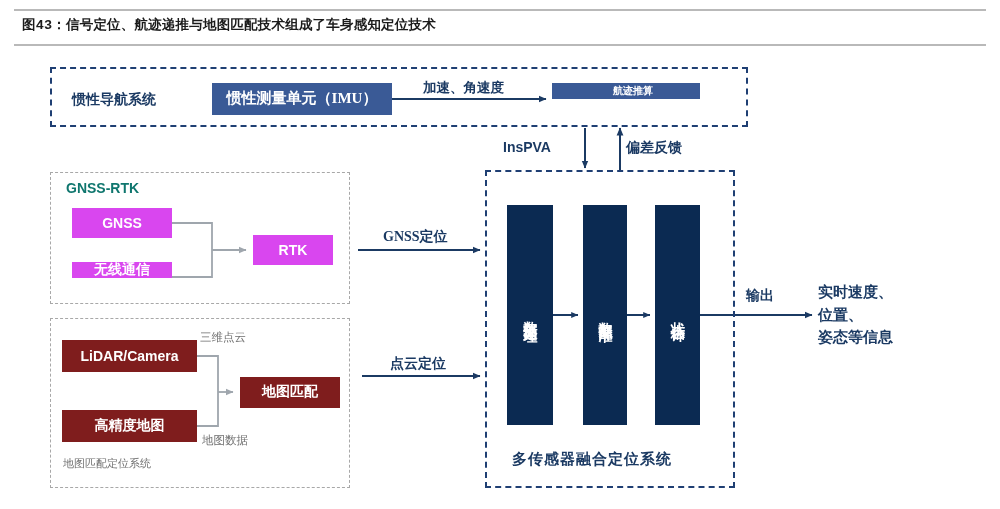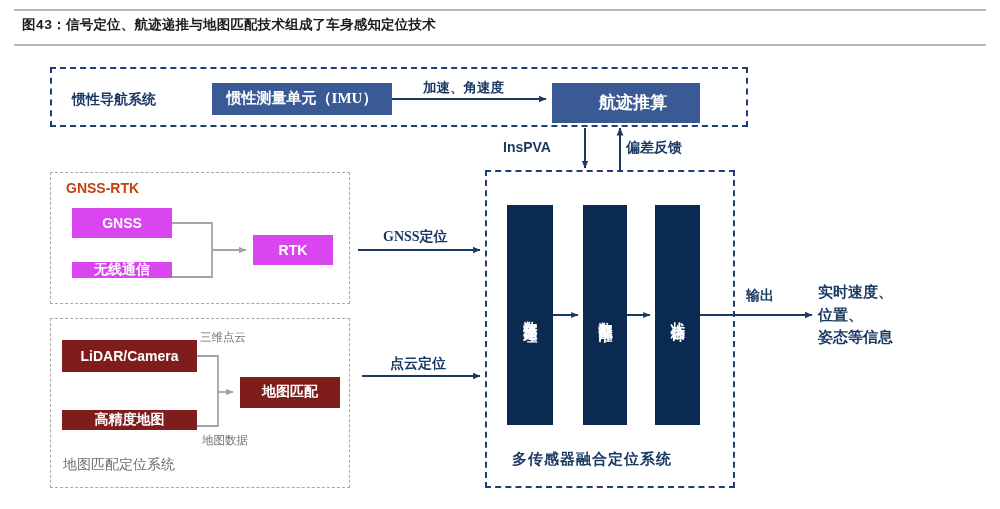--- a/index.html
+++ b/index.html
@@ -27,59 +27,59 @@
 
   
   .node{position:absolute;box-sizing:border-box;display:flex;align-items:center;justify-content:center;
         text-align:right;color:#ffffff;font-weight:700;line-height:1.15;}
   .n-blue{background:#3a5a96;}
   .n-bluegray{background:#d946ef;}
   .n-gray{background:#7f1d1d;}
   .n-navy{background:#0b2a52;}
 
   #box-imu{left:212px;top:83px;width:180px;height:32px;font-size:15px;}
-  #box-dr{left:552px;top:83px;width:148px;height:40px;font-size:17px;padding-left:14px;}
+  #box-dr{left:552px;top:83px;width:148px;height:16px;font-size:10px;padding-left:14px;}
 
   #box-gnss{left:72px;top:208px;width:100px;height:30px;font-size:14px;
             font-family:"Liberation Sans","DejaVu Sans",sans-serif;}
   #box-radio{left:72px;top:262px;width:100px;height:16px;font-size:14px;}
   #box-rtk{left:253px;top:235px;width:80px;height:30px;font-size:14px;
            font-family:"Liberation Sans","DejaVu Sans",sans-serif;}
 
   #box-lidar{left:62px;top:340px;width:135px;height:32px;font-size:14px;
              font-family:"Liberation Sans","DejaVu Sans",sans-serif;}
-  #box-hdmap{left:62px;top:410px;width:135px;height:20px;font-size:14px;}
+  #box-hdmap{left:62px;top:410px;width:135px;height:32px;font-size:14px;}
   #box-mapmatch{left:240px;top:377px;width:100px;height:31px;font-size:14px;}
 
   
   .n-vert{writing-mode:vertical-rl;text-orientation:upright;letter-spacing:2px;font-size:14px;}
   #box-pre{left:507px;top:205px;width:46px;height:220px;}
   #box-align{left:583px;top:205px;width:44px;height:220px;}
   #box-state{left:655px;top:205px;width:45px;height:220px;}
 
   
   .lbl{position:absolute;white-space:nowrap;}
   .lbl-navy{color:#1b3a63;font-weight:700;}
-  .lbl-gray{color:#c2410c;text-align:right;}
+  .lbl-gray{color:#0f766e;text-align:right;}
   .lbl-graydk{color:#6f6f6f;}
 
   #lbl-ins-sys{left:72px;top:91px;font-size:14px;}
   #lbl-accel{left:423px;top:79px;font-size:13.5px;}
   #lbl-inspva{left:497px;top:139px;font-size:14px;
               font-family:"Liberation Sans","DejaVu Sans",sans-serif;font-weight:700;margin-left:6px;}
   #lbl-bias{left:626px;top:139px;font-size:14px;}
 
   #lbl-gnssrtk{left:66px;top:180px;font-size:14px;
                font-family:"Liberation Sans","DejaVu Sans",sans-serif;font-weight:700;}
   #lbl-gnss-loc{left:383px;top:228px;font-size:14px;}
   #lbl-pc-loc{left:390px;top:355px;font-size:14px;}
 
   #lbl-3dpc{left:200px;top:330px;font-size:11.5px;}
   #lbl-mapdata{left:202px;top:433px;font-size:11.5px;}
-  #lbl-mapsys{left:63px;top:456px;font-size:14px;}
+  #lbl-mapsys{left:63px;top:456px;font-size:11px;}
 
   #lbl-fusionsys{left:512px;top:450px;font-size:15px;letter-spacing:1px;}
 
   #lbl-output{left:746px;top:287px;font-size:14px;}
   #out-text{position:absolute;left:818px;top:281px;font-size:15px;color:#1b3a63;font-weight:700;line-height:1.5;}
 </style>
 </head>
 <body>
 
 <div class="hdr-rule top"></div>

